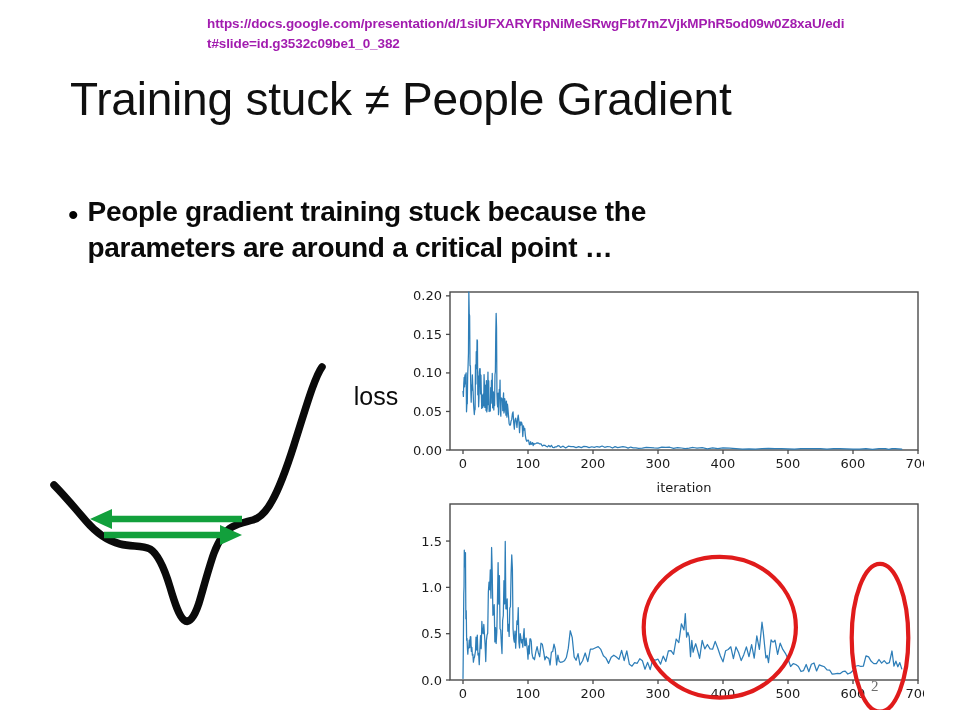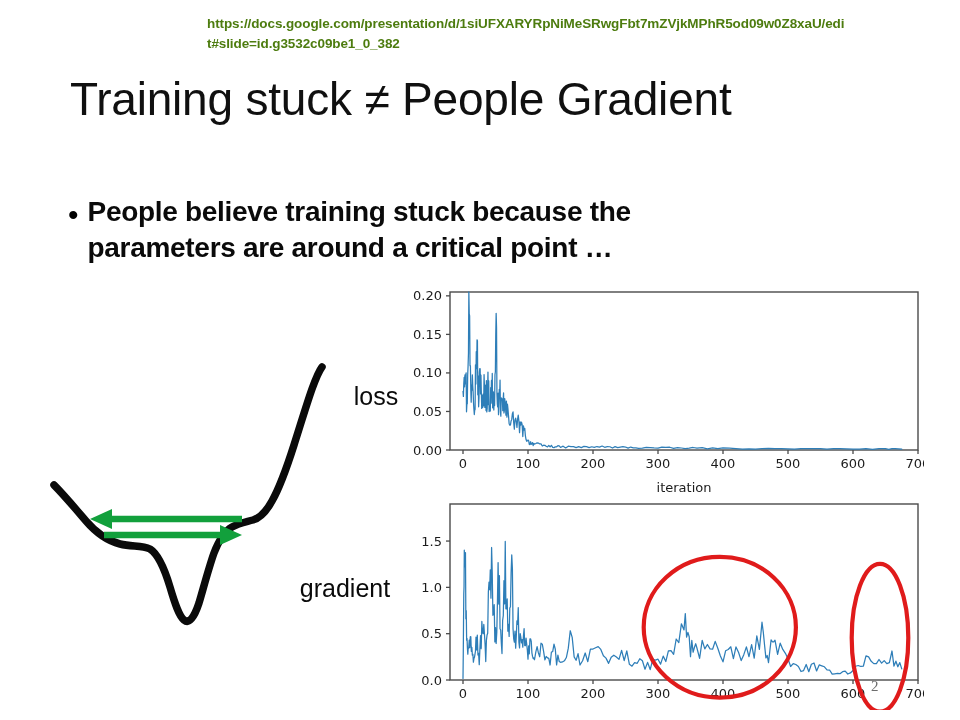--- a/index.html
+++ b/index.html
@@ -18,21 +18,21 @@
 
   
   #url-bar {
     position: absolute;
     left: 207px;
     top: 14px;
     width: 640px;
     font-size: 13.5px;
     font-weight: 600;
     line-height: 1.45;
-    color: #4d7c0f;
+    color: #a21caf;
     letter-spacing: -0.1px;
     word-break: break-all;
   }
 
   
   #slide-title {
     position: absolute;
     left: 70px;
     top: 74px;
     font-size: 46px;
@@ -124,21 +124,21 @@
 </head>
 <body>
 
 <div id="url-bar">https://docs.google.com/presentation/d/1siUFXARYRpNiMeSRwgFbt7mZVjkMPhR5od09w0Z8xaU/edit#slide=id.g3532c09be1_0_382</div>
 
 <div id="slide-title">Training stuck ≠ People Gradient</div>
 
 <div id="bullet-block">
   <div id="bullet-row">
     <span id="bullet-dot">•</span>
-    <span id="bullet-text">People believe training stuck because the parameters are around a critical point …</span>
+    <span id="bullet-text">People gradient training stuck because the parameters are around a critical point …</span>
   </div>
 </div>
 
 <div id="valley-sketch">
   <svg viewBox="0 0 300 280" class="chart-svg">
 
     <path d="M 8 130 C 18 140, 28 152, 40 166 C 52 180, 62 186, 74 189
              C 86 192, 96 190, 104 194
              C 112 199, 118 212, 124 232
              C 129 249, 133 261, 138 265
@@ -158,21 +158,20 @@
 
     <g>
       <line x1="58" y1="180" x2="178" y2="180" stroke="#12A03C" stroke-width="6.5" stroke-linecap="butt"></line>
       <polygon points="196,180 174,170 174,190" fill="#12A03C"></polygon>
     </g>
   </svg>
 </div>
 
 <div class="side-label" id="label-loss">loss</div>
 <div class="side-label" id="label-norm">
-  <div>gradient</div>
 </div>
 
 <div class="chart-panel" id="chart-loss">
   <svg viewBox="0 0 520 208" class="chart-svg" id="svg-loss">
       <rect x="46" y="6" width="468" height="158" fill="none" stroke="#4a4a4a" stroke-width="1.4"></rect>
       <line x1="59" y1="164" x2="59" y2="168" stroke="#4a4a4a" stroke-width="1.3"></line>
       <text x="59" y="182" text-anchor="middle" class="tick-text">0</text>
       <line x1="124" y1="164" x2="124" y2="168" stroke="#4a4a4a" stroke-width="1.3"></line>
       <text x="124" y="182" text-anchor="middle" class="tick-text">100</text>
       <line x1="189" y1="164" x2="189" y2="168" stroke="#4a4a4a" stroke-width="1.3"></line>

